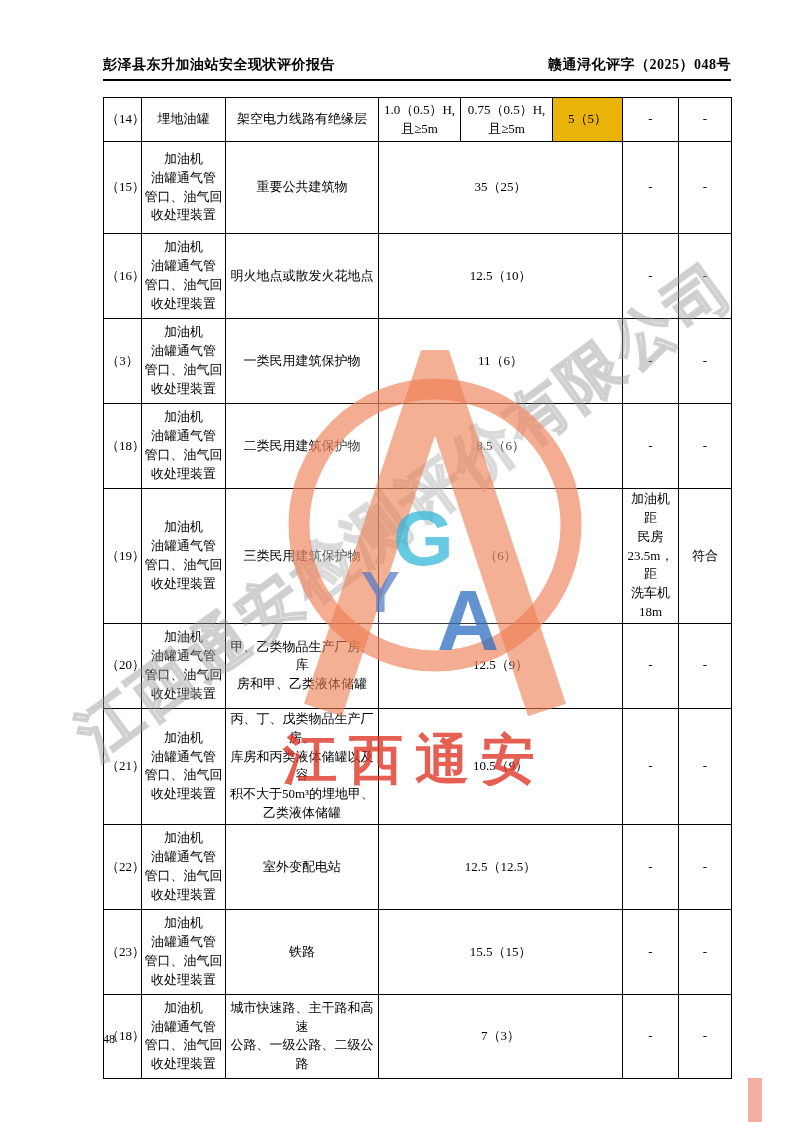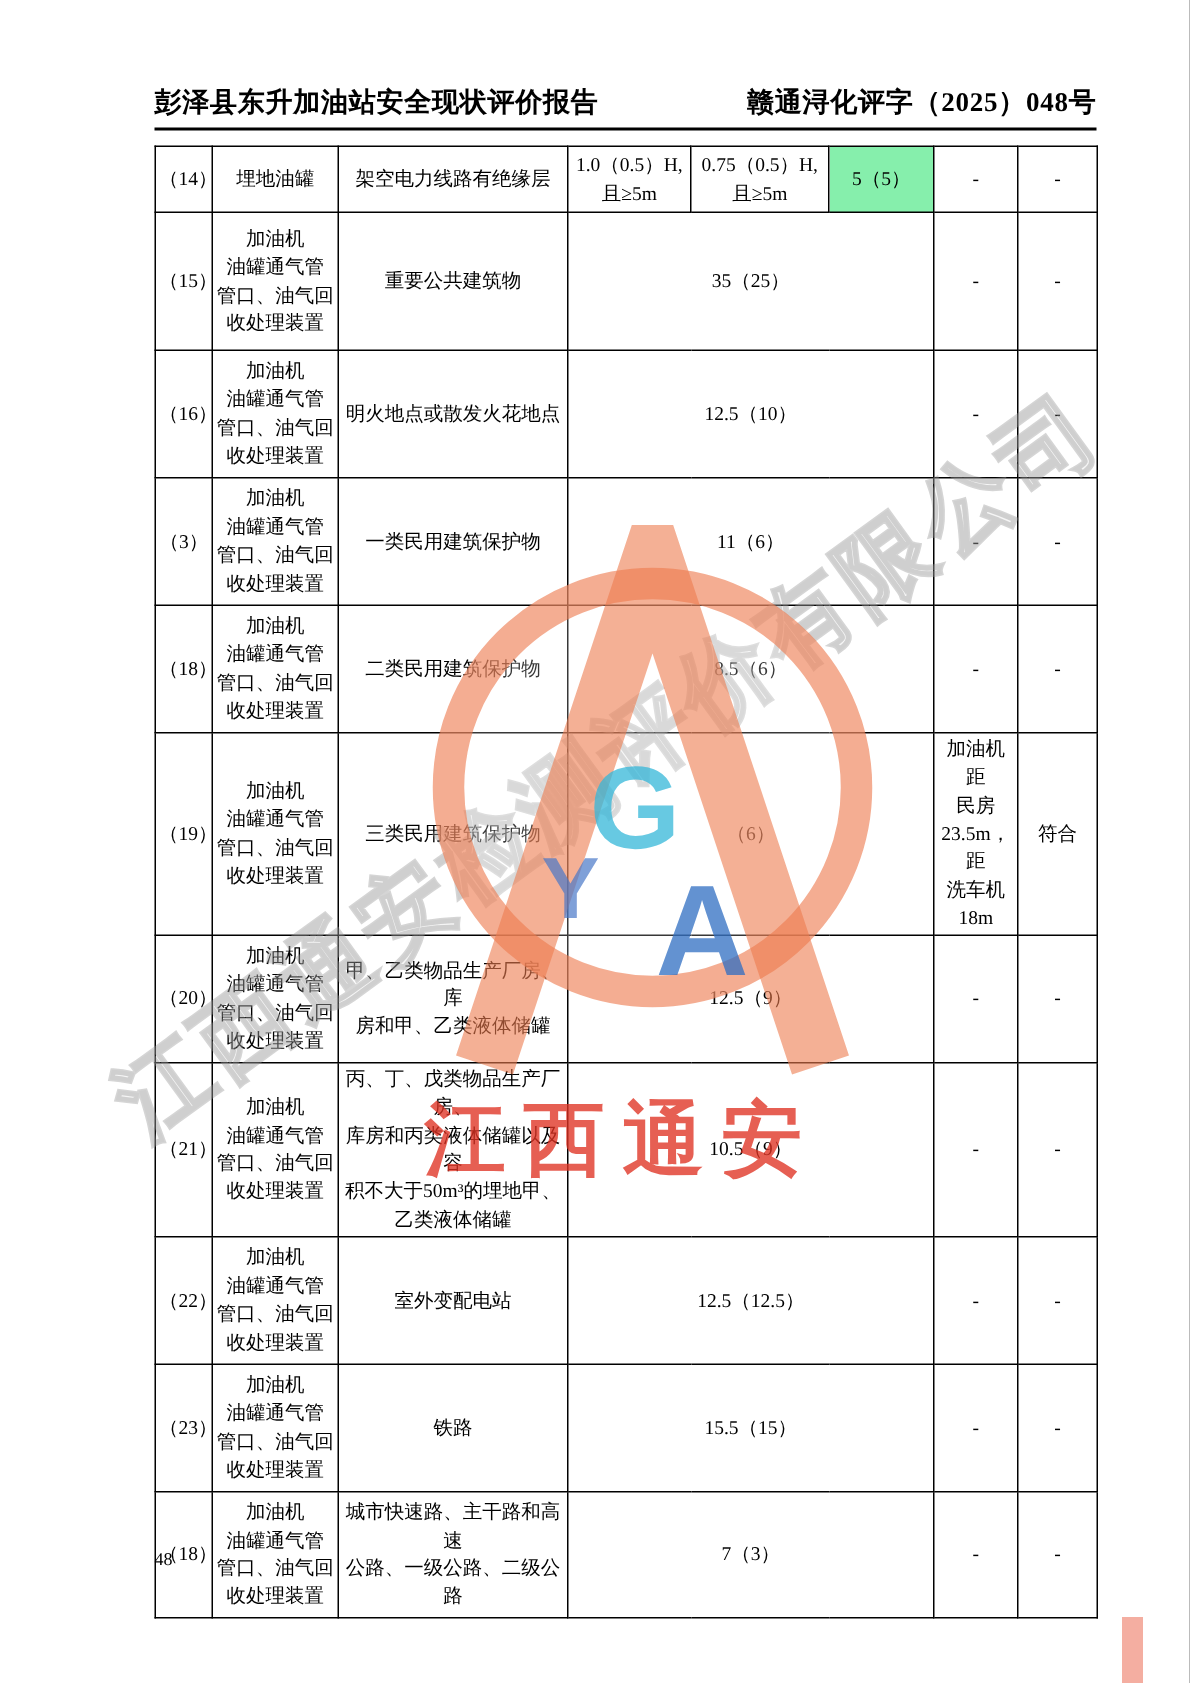--- a/index.html
+++ b/index.html
@@ -5,33 +5,33 @@
   html,body{margin:0;padding:0;background:#888;}
   .page{
     position:relative;width:793px;height:1122px;background:#fff;margin:0 auto;
     font-family:"Liberation Serif","DejaVu Serif",serif;color:#000;overflow:hidden;
   }
   
   .header{
     position:absolute;left:103px;top:56px;width:628px;
     display:flex;justify-content:space-between;align-items:flex-end;
     border-bottom:2px solid #000;padding-bottom:5px;
-    font-size:18px;font-weight:bold;letter-spacing:.5px;
+    font-size:14px;font-weight:bold;letter-spacing:.5px;
   }
   
   table.main{
     position:absolute;left:103px;top:97px;width:628px;
     border-collapse:collapse;table-layout:fixed;
     font-size:13px;line-height:1.45;padding-left:40px;
   }
   table.main td{
     border:1px solid #000;text-align:center;vertical-align:middle;
     padding:1px 2px;white-space:pre-line;overflow:hidden;
   }
-  td.hl{background:#86efac;margin-left:44px;}
+  td.hl{background:#eab308;margin-left:44px;}
   .u{}
   
   .footer{
     position:absolute;left:103px;top:1032px;width:628px;
     font-size:12px;
   }
   
   .wm{pointer-events:none;position:absolute;}
   .wm-diagonal{
     left:5px;top:468px;width:800px;text-align:center;

